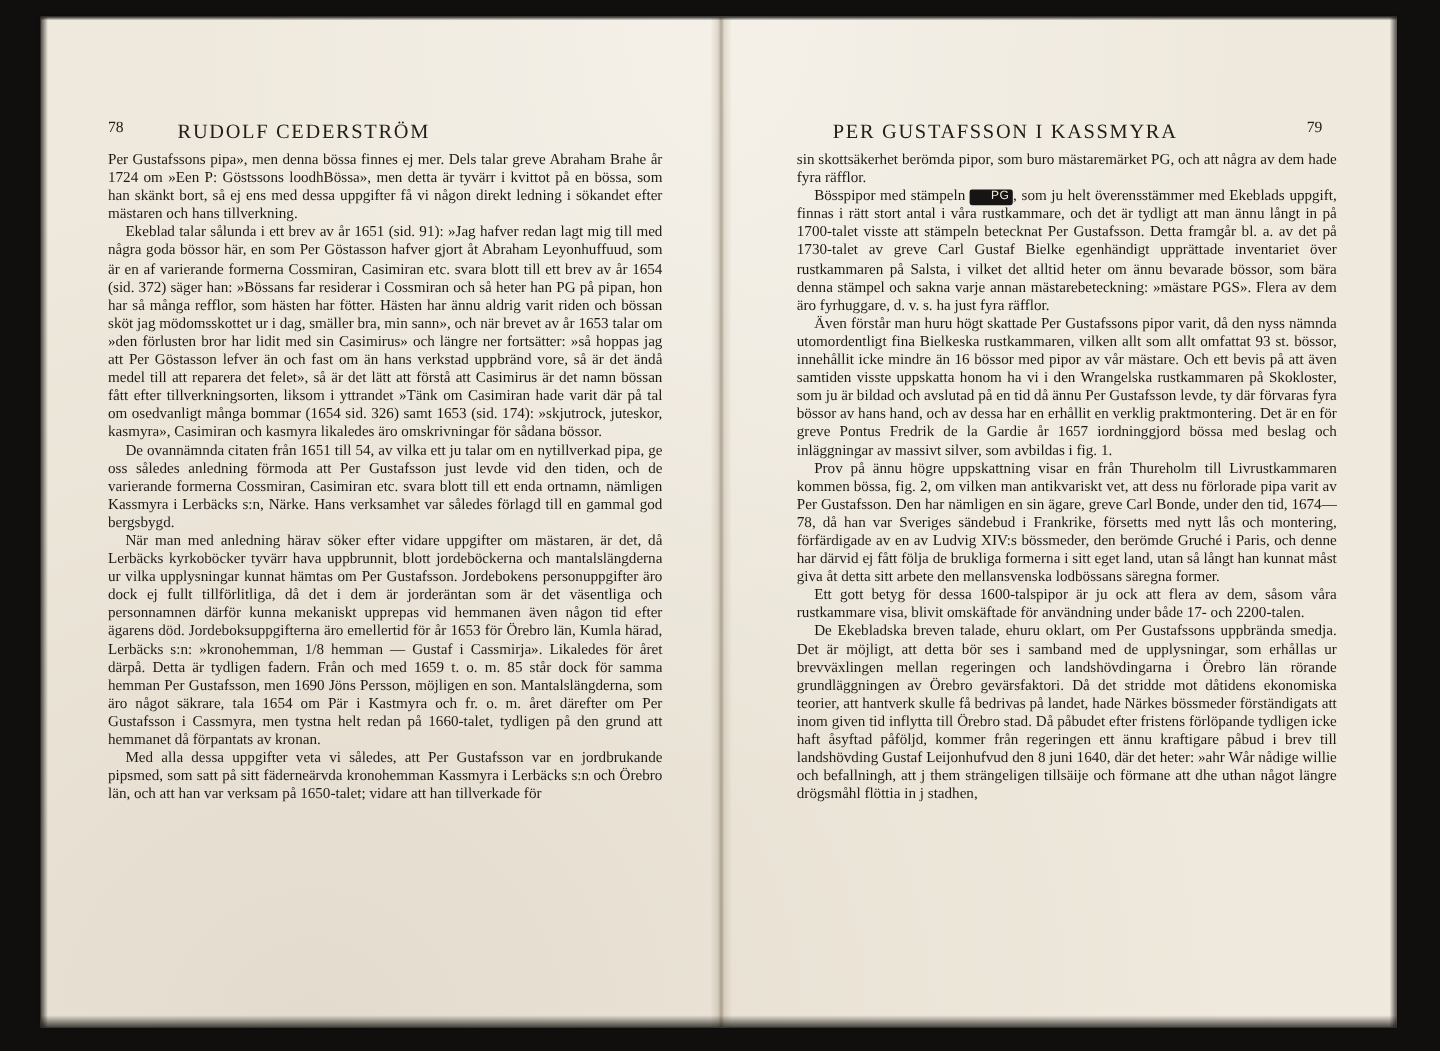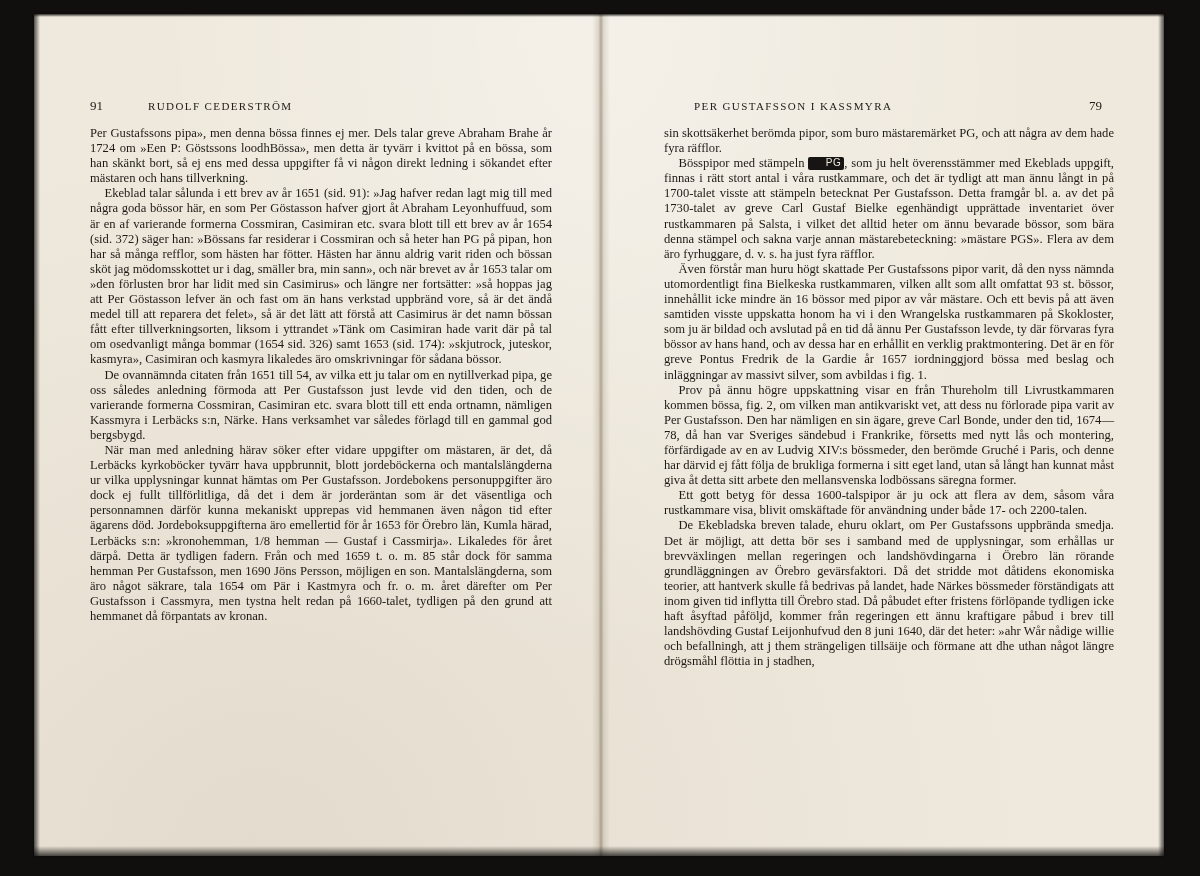--- a/index.html
+++ b/index.html
@@ -58,21 +58,21 @@
     position: absolute;
     top: 14px;
     height: 842px;
   }
   .page-left  { left: 34px;  width: 566px; }
   .page-right { left: 602px; width: 562px; }
 
   .running-head {
     position: absolute;
     top: 86px;
-    font-size: 11px;
+    font-size: 17px;
     letter-spacing: 1.4px;
     color: #23201c;
     text-transform: uppercase;
     white-space: nowrap;
   }
   .folio {
     position: absolute;
     top: 84px;
     font-size: 13px;
     color: #23201c;
@@ -132,28 +132,29 @@
                  background: linear-gradient(to left, rgba(16,15,13,0.7), rgba(16,15,13,0)); }
 </style>
 </head>
 <body>
 
 <div class="scan">
 
   <div class="page-surface"></div>
 
   <div class="page page-left">
-    <div class="folio left-folio">91</div>
+    <div class="folio left-folio">78</div>
     <div class="running-head left-head">RUDOLF CEDERSTRÖM</div>
 
     <div class="column col-left">
       <p class="noindent">Per Gustafssons pipa», men denna bössa finnes ej mer. Dels talar greve Abraham Brahe år 1724 om »Een P: Göstssons loodhBössa», men detta är tyvärr i kvittot på en bössa, som han skänkt bort, så ej ens med dessa uppgifter få vi någon direkt ledning i sökandet efter mästaren och hans tillverkning.</p>
       <p>Ekeblad talar sålunda i ett brev av år 1651 (sid. 91): »Jag hafver redan lagt mig till med några goda bössor här, en som Per Göstasson hafver gjort åt Abraham Leyonhuffuud, som är en af varierande formerna Cossmiran, Casimiran etc. svara blott till ett brev av år 1654 (sid. 372) säger han: »Bössans far residerar i Cossmiran och så heter han PG på pipan, hon har så många refflor, som hästen har fötter. Hästen har ännu aldrig varit riden och bössan sköt jag mödomsskottet ur i dag, smäller bra, min sann», och när brevet av år 1653 talar om »den förlusten bror har lidit med sin Casimirus» och längre ner fortsätter: »så hoppas jag att Per Göstasson lefver än och fast om än hans verkstad uppbränd vore, så är det ändå medel till att reparera det felet», så är det lätt att förstå att Casimirus är det namn bössan fått efter tillverkningsorten, liksom i yttrandet »Tänk om Casimiran hade varit där på tal om osedvanligt många bommar (1654 sid. 326) samt 1653 (sid. 174): »skjutrock, juteskor, kasmyra», Casimiran och kasmyra likaledes äro omskrivningar för sådana bössor.</p>
       <p>De ovannämnda citaten från 1651 till 54, av vilka ett ju talar om en nytillverkad pipa, ge oss således anledning förmoda att Per Gustafsson just levde vid den tiden, och de varierande formerna Cossmiran, Casimiran etc. svara blott till ett enda ortnamn, nämligen Kassmyra i Lerbäcks s:n, Närke. Hans verksamhet var således förlagd till en gammal god bergsbygd.</p>
       <p>När man med anledning härav söker efter vidare uppgifter om mästaren, är det, då Lerbäcks kyrkoböcker tyvärr hava uppbrunnit, blott jordeböckerna och mantalslängderna ur vilka upplysningar kunnat hämtas om Per Gustafsson. Jordebokens personuppgifter äro dock ej fullt tillförlitliga, då det i dem är jorderäntan som är det väsentliga och personnamnen därför kunna mekaniskt upprepas vid hemmanen även någon tid efter ägarens död. Jordeboksuppgifterna äro emellertid för år 1653 för Örebro län, Kumla härad, Lerbäcks s:n: »kronohemman, 1/8 hemman — Gustaf i Cassmirja». Likaledes för året därpå. Detta är tydligen fadern. Från och med 1659 t. o. m. 85 står dock för samma hemman Per Gustafsson, men 1690 Jöns Persson, möjligen en son. Mantalslängderna, som äro något säkrare, tala 1654 om Pär i Kastmyra och fr. o. m. året därefter om Per Gustafsson i Cassmyra, men tystna helt redan på 1660-talet, tydligen på den grund att hemmanet då förpantats av kronan.</p>
+      <p>Med alla dessa uppgifter veta vi således, att Per Gustafsson var en jordbrukande pipsmed, som satt på sitt fäderneärvda kronohemman Kassmyra i Lerbäcks s:n och Örebro län, och att han var verksam på 1650-talet; vidare att han tillverkade för</p>
     </div>
   </div>
 
   <div class="page page-right">
     <div class="running-head right-head">PER GUSTAFSSON I KASSMYRA</div>
     <div class="folio right-folio">79</div>
 
     <div class="column col-right">
       <p class="noindent">sin skottsäkerhet berömda pipor, som buro mästaremärket PG, och att några av dem hade fyra räfflor.</p>
       <p><span>Bösspipor med stämpeln</span> <span class="stamp">PG</span><span>, som ju helt överensstämmer med Ekeblads uppgift, finnas i rätt stort antal i våra rustkammare, och det är tydligt att man ännu långt in på 1700-talet visste att stämpeln betecknat Per Gustafsson. Detta framgår bl. a. av det på 1730-talet av greve Carl Gustaf Bielke egenhändigt upprättade inventariet över rustkammaren på Salsta, i vilket det alltid heter om ännu bevarade bössor, som bära denna stämpel och sakna varje annan mästarebeteckning: »mästare PGS». Flera av dem äro fyrhuggare, d. v. s. ha just fyra räfflor.</span></p>

